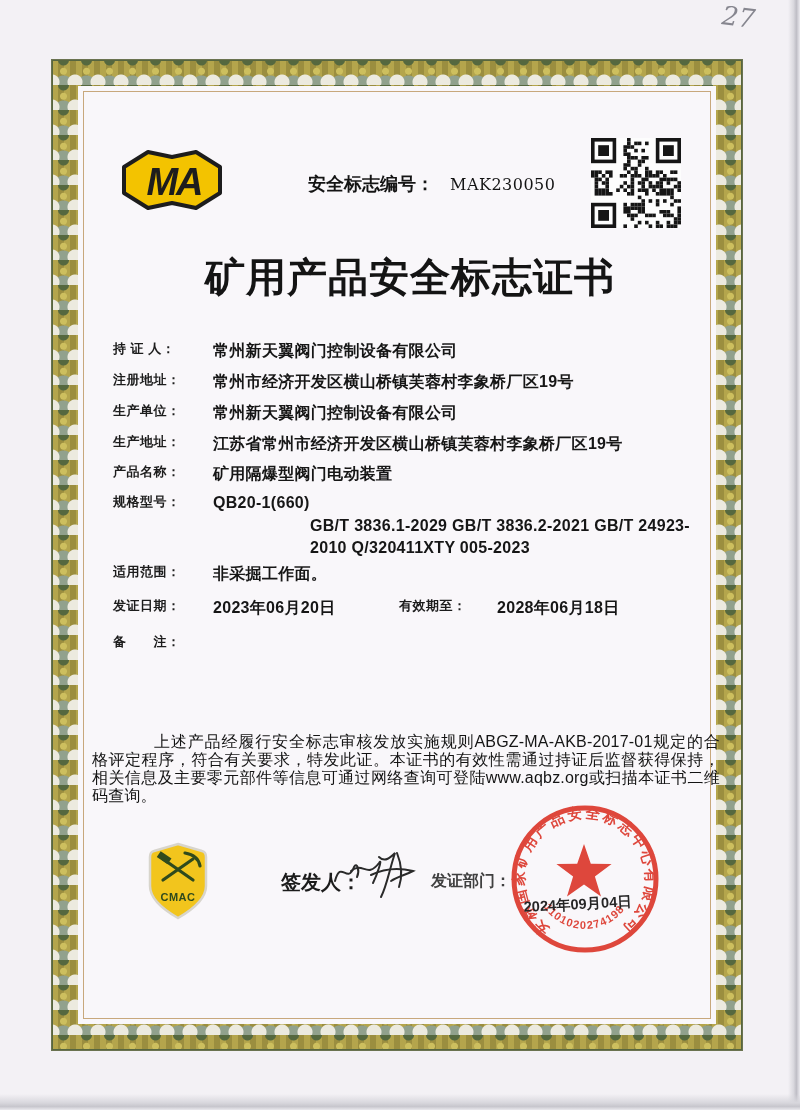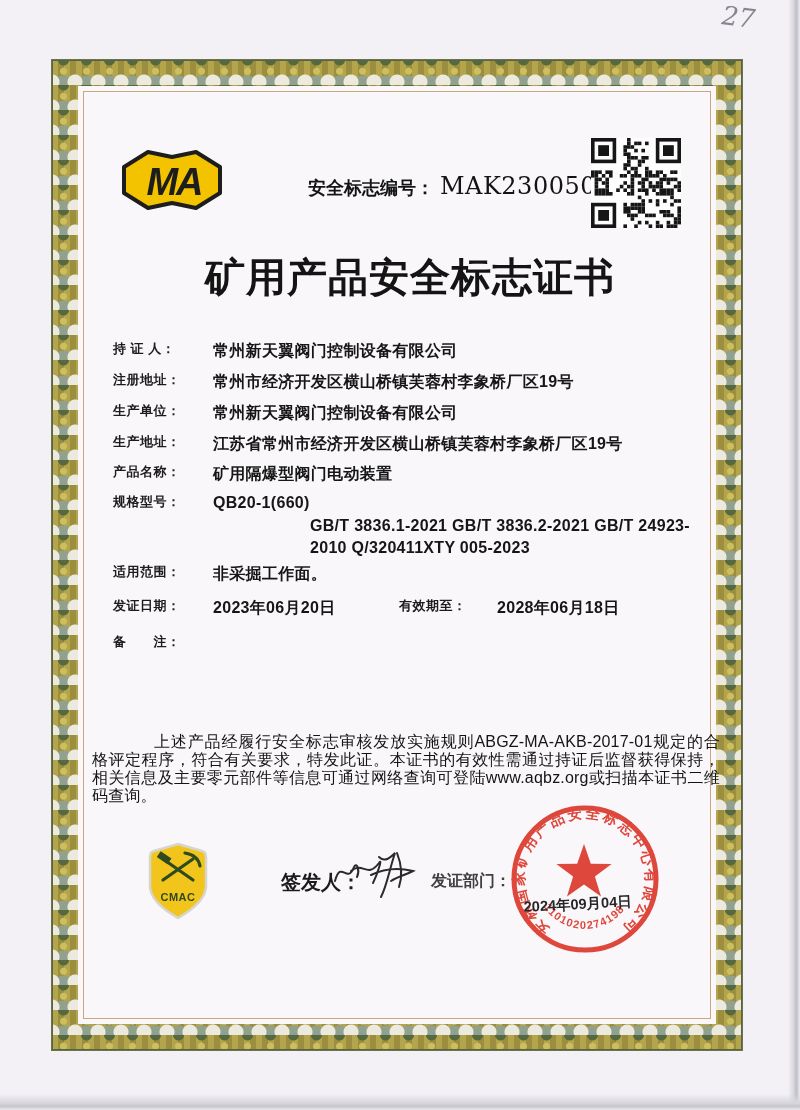--- a/index.html
+++ b/index.html
@@ -23,21 +23,21 @@
       radial-gradient(circle at 50% 0%, #55683f 0 5px, rgba(0,0,0,0) 6px),
       radial-gradient(circle at 50% 100%, #91a18d 0 9px, rgba(0,0,0,0) 10px),
       repeating-linear-gradient(90deg,#b4a54c 0 6px,#9b8e3f 6px 12px);
     background-size:23px 25px,23px 25px,23px 25px,23px 25px,23px 25px,auto;
     box-shadow:inset 0 0 0 1px #57663f,0 0 0 1px #6a7350}
   .frame-inner{position:absolute;inset:26px;background:#f9f7fa}
   .frame-line{position:absolute;inset:31px;border:1px solid #c8a87c}
   
   .ma{position:absolute;left:116px;top:147px}
   .markline{position:absolute;left:308px;top:172px;font-size:18px;font-weight:600;color:#141414;white-space:nowrap}
-  .markline .num{font-family:"DejaVu Serif",serif;font-size:24px;font-weight:500;margin-left:6px;letter-spacing:.5px}
+  .markline .num{font-family:"DejaVu Serif",serif;font-size:16px;font-weight:500;margin-left:16px;letter-spacing:.5px}
   .qr{position:absolute;left:591px;top:138px}
   .title{position:absolute;left:0;top:250px;width:820px;text-align:center;
     font-size:40px;font-weight:900;color:#141414;letter-spacing:1px;white-space:nowrap}
   
   .abs{position:absolute;white-space:nowrap}
   .lab{font-weight:700;font-size:13px;color:#1c1c1c;letter-spacing:.5px}
   .val{font-weight:700;font-size:16px;color:#161616;letter-spacing:.3px}
   
   .statement{position:absolute;left:92px;top:733px;width:628px;font-size:16px;font-weight:400;
     line-height:18px;color:#141414;text-indent:62px;text-align:justify;letter-spacing:.2px}
@@ -273,21 +273,21 @@
 
   <span class="abs lab" style="left:113px;top:433px">生产地址：</span>
   <span class="abs val" style="left:213px;top:434px">江苏省常州市经济开发区横山桥镇芙蓉村李象桥厂区19号</span>
 
   <span class="abs lab" style="left:113px;top:463px">产品名称：</span>
   <span class="abs val" style="left:213px;top:464px">矿用隔爆型阀门电动装置</span>
 
   <span class="abs lab" style="left:113px;top:493px">规格型号：</span>
   <span class="abs val" style="left:213px;top:494px">QB20-1(660)</span>
 
-  <span class="abs val" style="left:310px;top:517px">GB/T 3836.1-2021 GB/T 3836.2-2021 GB/T 24923-</span>
+  <span class="abs val" style="left:310px;top:517px">GB/T 3836.1-2029 GB/T 3836.2-2021 GB/T 24923-</span>
   <span class="abs val" style="left:310px;top:539px">2010 Q/320411XTY 005-2023</span>
 
   <span class="abs lab" style="left:113px;top:563px">适用范围：</span>
   <span class="abs val" style="left:213px;top:564px">非采掘工作面。</span>
 
   <span class="abs lab" style="left:113px;top:597px">发证日期：</span>
   <span class="abs val" style="left:213px;top:598px">2023年06月20日</span>
   <span class="abs lab" style="left:399px;top:597px">有效期至：</span>
   <span class="abs val" style="left:497px;top:598px">2028年06月18日</span>
 

